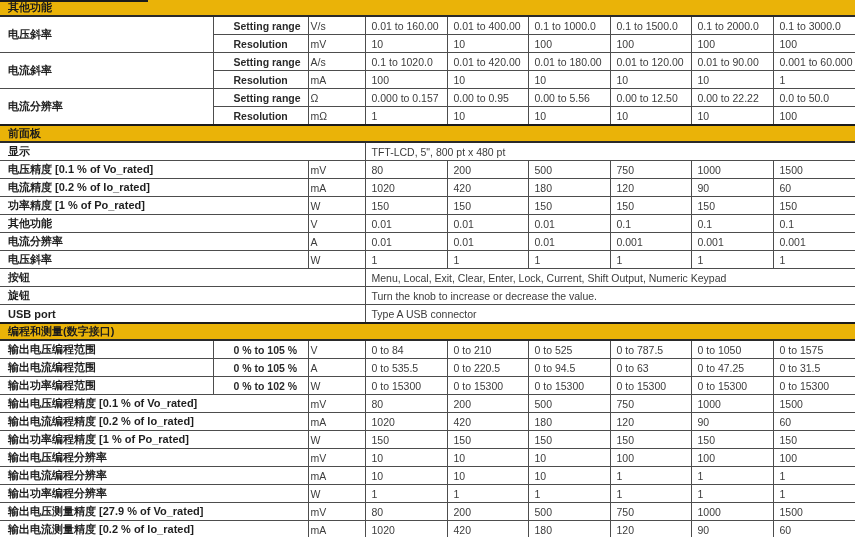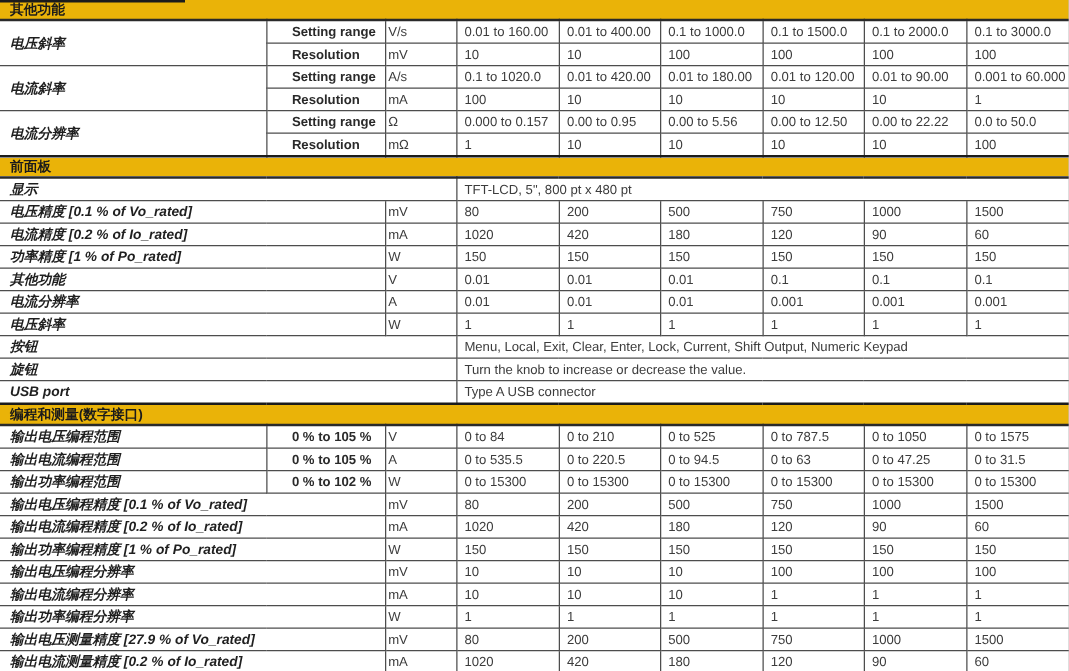--- a/index.html
+++ b/index.html
@@ -3,21 +3,21 @@
 <meta charset="utf-8">
 <style>
   html,body { margin:0; padding:0; background:#ffffff; }
   #page { position:relative; width:855px; height:537px; overflow:hidden;
           font-family:"Liberation Sans", sans-serif; }
   #topbar { position:absolute; left:0; top:0; width:148px; height:2px; background:#1b1b1b; }
   table.spec { width:855px; height:537px; border-collapse:collapse; table-layout:fixed; }
   td { border:1px solid #4d4d4d; padding:0 4px; font-size:10.5px; color:#3c3c3c;
        white-space:nowrap; overflow:hidden; height:17px; vertical-align:middle; }
   td.c0 { border-left:none; }
-  td.label { font-weight:bold; font-size:11px; color:#1f1f1f; padding-left:8px;font-style:italic; }
+  td.label { font-weight:bold; font-size:11px; color:#1f1f1f; padding-left:8px; }
   td.sub { font-weight:bold; padding-left:20px; color:#2a2a2a; }
   td.unit { text-align:left; padding:0 2px; }
   td.val, td.fulltext { padding-left:6px; }
   tr.sec td { background:#eab308; font-weight:bold; font-size:11px; color:#1b1b1b;
               border-top:2px solid #1b1b1b; border-bottom:2px solid #2a2a2a;
               padding-left:8px; height:14px; }
   tr.sec.first td { border-top:none; }
   tr:last-child td { border-bottom:2px solid #1b1b1b; }
 </style>
 </head>

